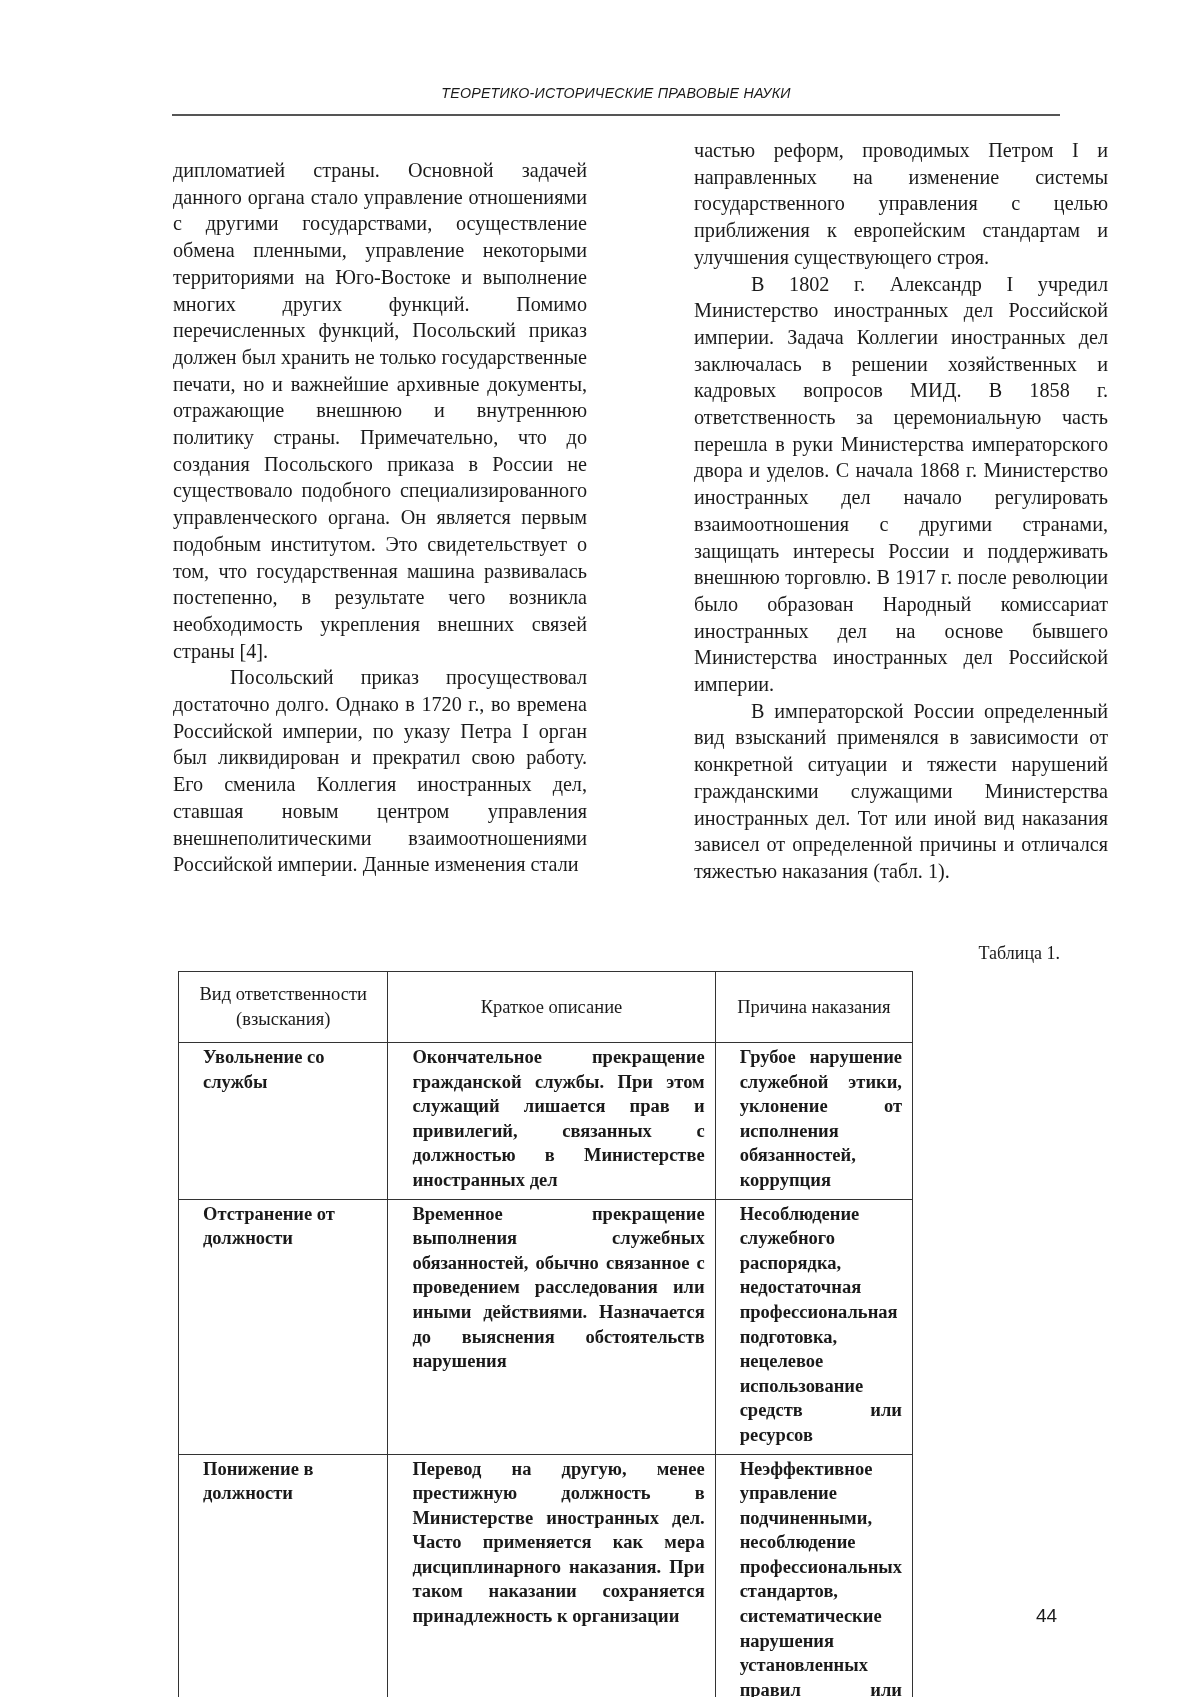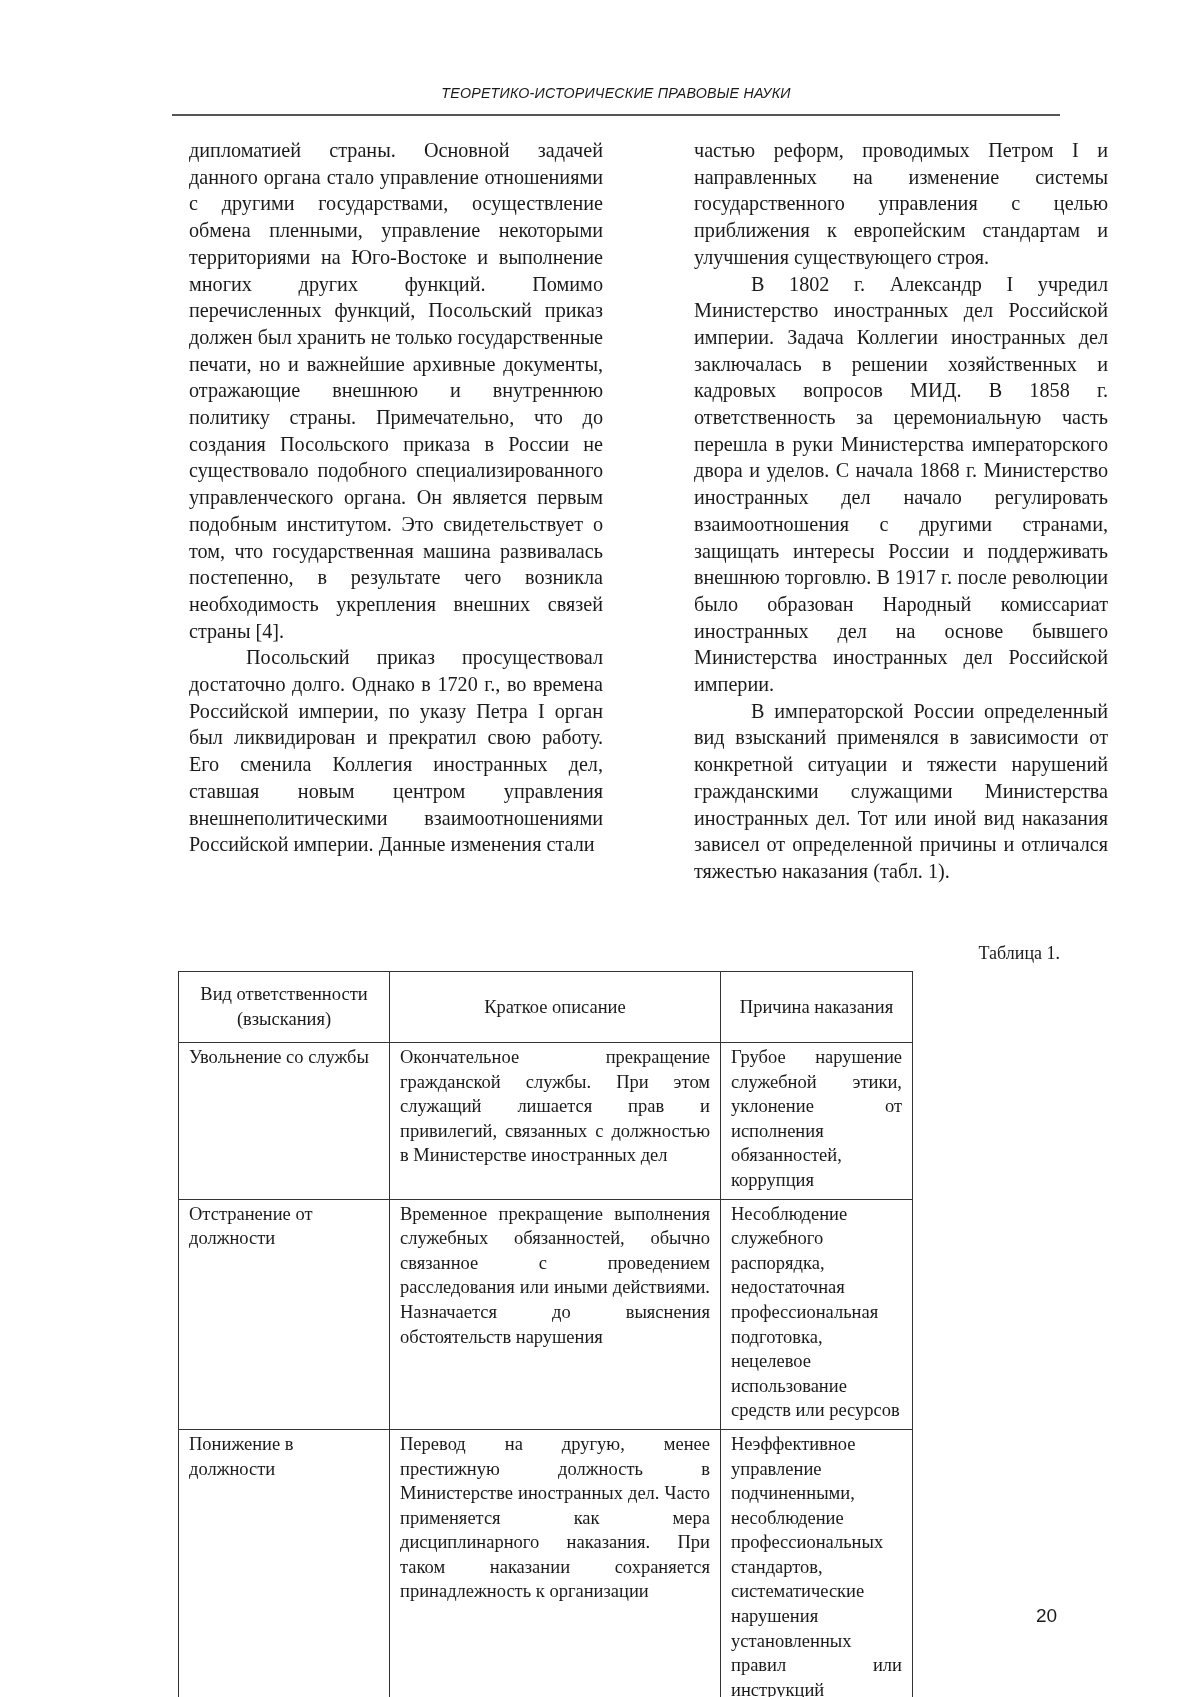--- a/index.html
+++ b/index.html
@@ -8,35 +8,35 @@
     position:absolute; left:172px; top:84px; width:888px; text-align:center;
     font-family:"Liberation Sans", sans-serif; font-style:italic; font-size:15.5px; letter-spacing:0.2px;
     transform:scaleX(0.92); transform-origin:center;
   }
   .head-rule { position:absolute; left:172px; top:114px; width:888px; height:0; border-top:2px solid #555; }
   .col {
     position:absolute; top:137px; width:414px;
     font-family:"Liberation Serif", serif; font-size:20.2px; line-height:26.7px;
     text-align:justify;
   }
-  .col-left { left:189px; }
+  .col-left { left:173px;margin-top:20px; }
   .col-right { left:646px;margin-left:48px; }
   .col p { margin:0; }
   .col p.indent { text-indent:57px; }
   .table-caption {
     position:absolute; top:943px; right:140px;
     font-family:"Liberation Serif", serif; font-size:18px;
   }
   table.penalties {
     position:absolute; left:178px; top:971px; width:735px;
     border-collapse:collapse;
     font-family:"Liberation Serif", serif; font-size:18.5px; line-height:24.6px;
   }
   table.penalties th, table.penalties td {
-    border:1.6px solid #333; vertical-align:top; padding:2px 10px 6px 10px;
+    border:1.6px solid #333; vertical-align:top; padding:2px 10px 6px 24px;font-weight:bold;
   }
   table.penalties th { font-weight:normal; vertical-align:middle; text-align:center; height:62px; padding:4px 8px; }
   table.penalties th.c1 { width:194px; }
   table.penalties th.c2 { width:314px; }
   table.penalties td.desc, table.penalties td.reason { text-align:justify; }
   table.penalties tr.r1 td { height:103px; }
   table.penalties tr.r2 td { height:129px; }
   table.penalties tr.r3 td { height:226px; }
   .page-number {
     position:absolute; top:1605px; left:1036px;
@@ -82,13 +82,13 @@
       <td class="reason">Несоблюдение служебного распорядка, недостаточная профессиональная подготовка, нецелевое использование средств или ресурсов</td>
     </tr>
     <tr class="r3">
       <td class="type">Понижение в должности</td>
       <td class="desc">Перевод на другую, менее престижную должность в Министерстве иностранных дел. Часто применяется как мера дисциплинарного наказания. При таком наказании сохраняется принадлежность к организации</td>
       <td class="reason">Неэффективное управление подчиненными, несоблюдение профессиональных стандартов, систематические нарушения установленных правил или инструкций</td>
     </tr>
   </tbody>
 </table>
 
-<div class="page-number">20</div>
+<div class="page-number">44</div>
 
 </body></html>

